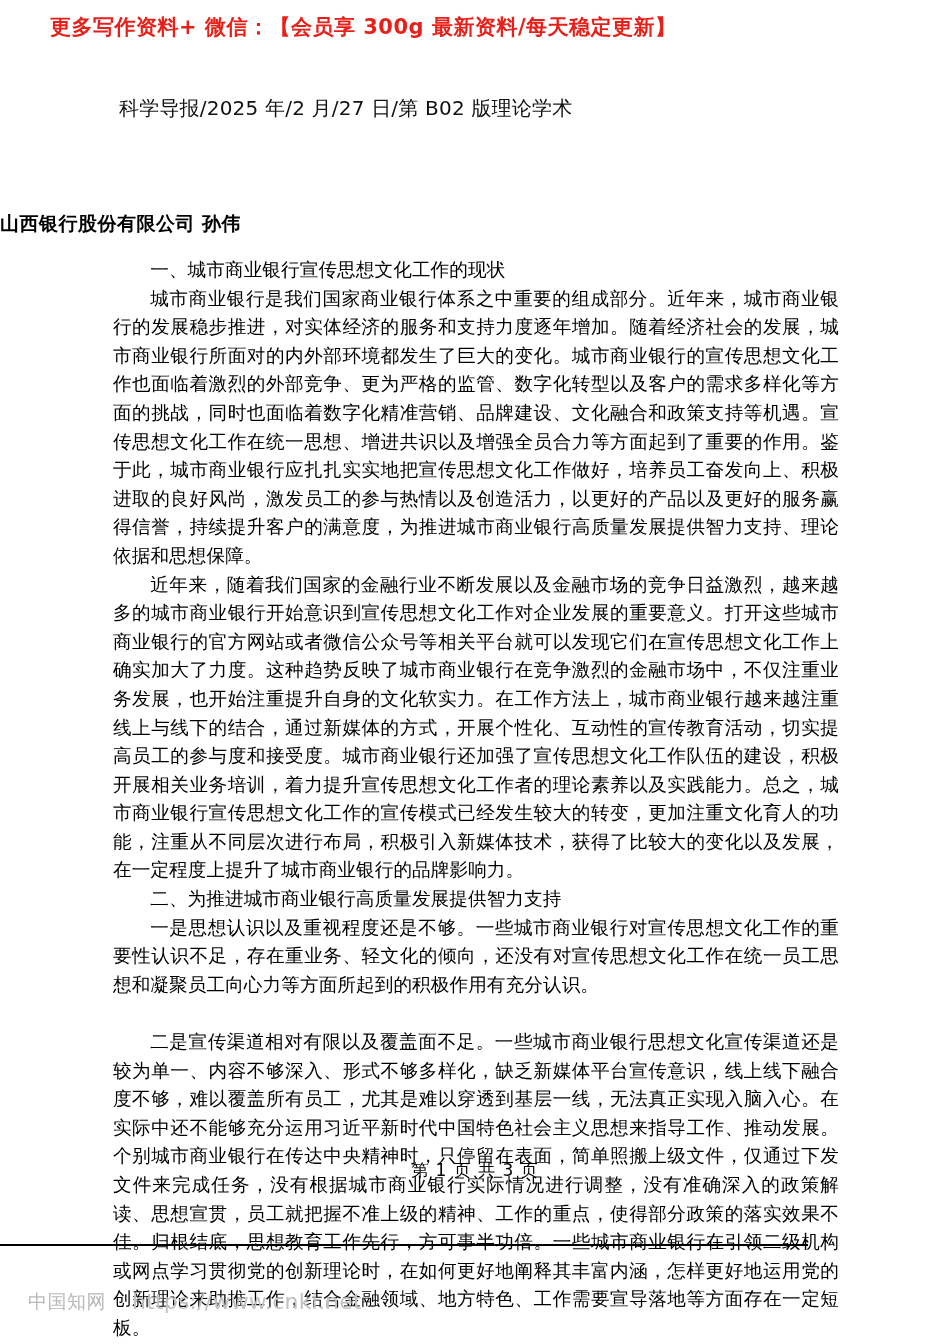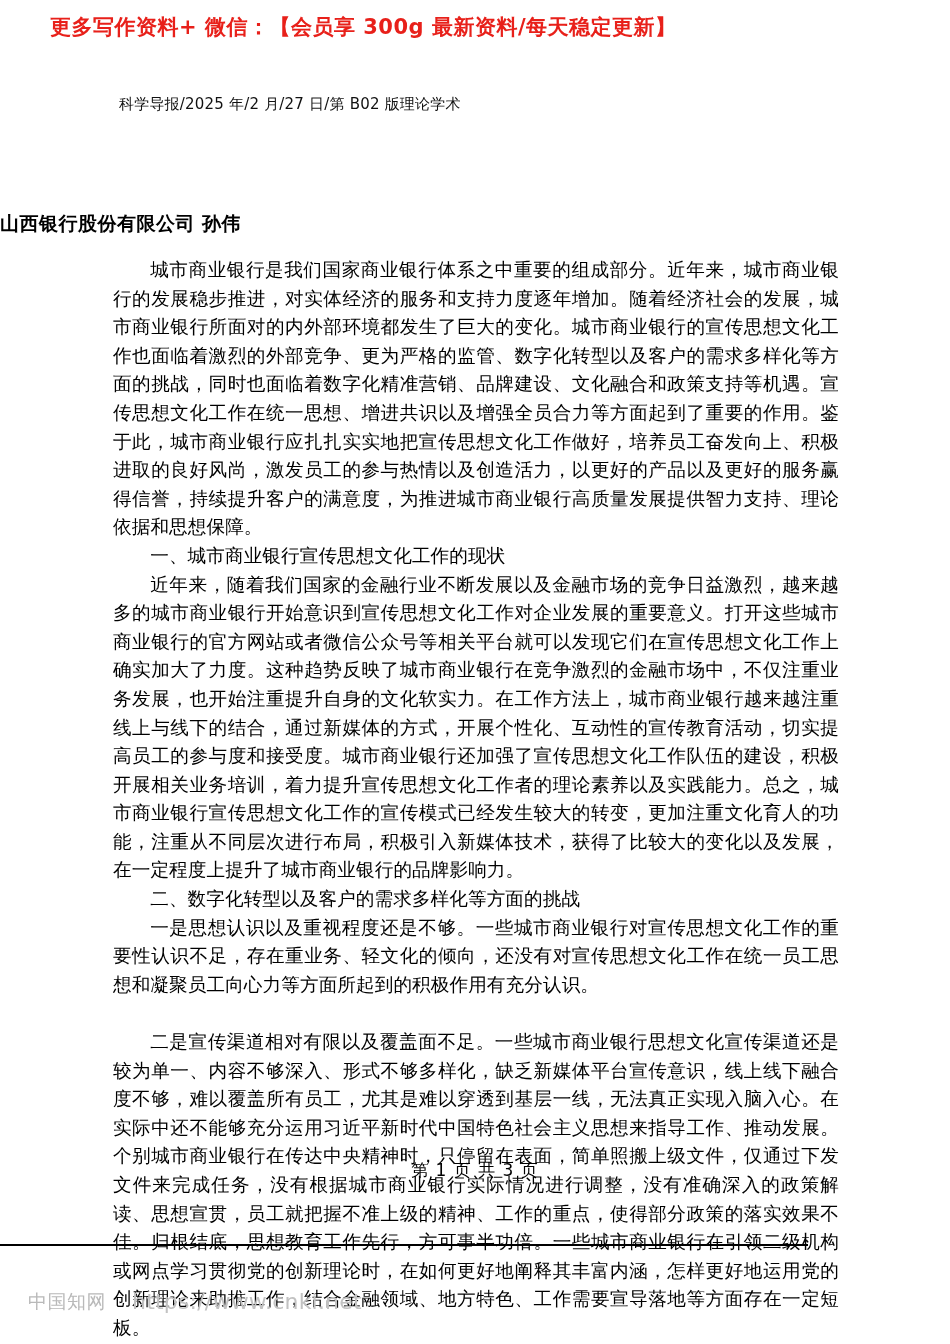--- a/index.html
+++ b/index.html
@@ -33,21 +33,21 @@
     white-space: nowrap;
     line-height: 1.3;
   }
 
   
   .source-line {
     position: absolute;
     left: 119px;
     top: 92px;
     width: 700px;
-    font-size: 15px;
+    font-size: 20px;
     color: #111111;
     line-height: 1.62;
     letter-spacing: 0.2px;
   }
 
   
   .doc-title {
     position: absolute;
     left: 0;
     top: 157px;
@@ -146,24 +146,24 @@
 <div class="page">
 
   <div class="promo-banner">更多写作资料+ 微信：【会员享 300g 最新资料/每天稳定更新】</div>
 
   <div class="source-line">科学导报/2025 年/2 月/27 日/第 B02 版理论学术</div>
 
 
   <div class="doc-author">山西银行股份有限公司  孙伟</div>
 
   <div class="body-wrap">
+    <p class="para">一、城市商业银行宣传思想文化工作的现状</p>
     <p class="para">城市商业银行是我们国家商业银行体系之中重要的组成部分。近年来，城市商业银行的发展稳步推进，对实体经济的服务和支持力度逐年增加。随着经济社会的发展，城市商业银行所面对的内外部环境都发生了巨大的变化。城市商业银行的宣传思想文化工作也面临着激烈的外部竞争、更为严格的监管、数字化转型以及客户的需求多样化等方面的挑战，同时也面临着数字化精准营销、品牌建设、文化融合和政策支持等机遇。宣传思想文化工作在统一思想、增进共识以及增强全员合力等方面起到了重要的作用。鉴于此，城市商业银行应扎扎实实地把宣传思想文化工作做好，培养员工奋发向上、积极进取的良好风尚，激发员工的参与热情以及创造活力，以更好的产品以及更好的服务赢得信誉，持续提升客户的满意度，为推进城市商业银行高质量发展提供智力支持、理论依据和思想保障。</p>
-    <p class="para">一、城市商业银行宣传思想文化工作的现状</p>
     <p class="para">近年来，随着我们国家的金融行业不断发展以及金融市场的竞争日益激烈，越来越多的城市商业银行开始意识到宣传思想文化工作对企业发展的重要意义。打开这些城市商业银行的官方网站或者微信公众号等相关平台就可以发现它们在宣传思想文化工作上确实加大了力度。这种趋势反映了城市商业银行在竞争激烈的金融市场中，不仅注重业务发展，也开始注重提升自身的文化软实力。在工作方法上，城市商业银行越来越注重线上与线下的结合，通过新媒体的方式，开展个性化、互动性的宣传教育活动，切实提高员工的参与度和接受度。城市商业银行还加强了宣传思想文化工作队伍的建设，积极开展相关业务培训，着力提升宣传思想文化工作者的理论素养以及实践能力。总之，城市商业银行宣传思想文化工作的宣传模式已经发生较大的转变，更加注重文化育人的功能，注重从不同层次进行布局，积极引入新媒体技术，获得了比较大的变化以及发展，在一定程度上提升了城市商业银行的品牌影响力。</p>
-    <p class="para">二、数字化转型以及客户的需求多样化等方面的挑战</p>
+    <p class="para">二、为推进城市商业银行高质量发展提供智力支持</p>
     <p class="para">一是思想认识以及重视程度还是不够。一些城市商业银行对宣传思想文化工作的重要性认识不足，存在重业务、轻文化的倾向，还没有对宣传思想文化工作在统一员工思想和凝聚员工向心力等方面所起到的积极作用有充分认识。</p>
     <p class="para spaced-before">二是宣传渠道相对有限以及覆盖面不足。一些城市商业银行思想文化宣传渠道还是较为单一、内容不够深入、形式不够多样化，缺乏新媒体平台宣传意识，线上线下融合度不够，难以覆盖所有员工，尤其是难以穿透到基层一线，无法真正实现入脑入心。在实际中还不能够充分运用习近平新时代中国特色社会主义思想来指导工作、推动发展。个别城市商业银行在传达中央精神时，只停留在表面，简单照搬上级文件，仅通过下发文件来完成任务，没有根据城市商业银行实际情况进行调整，没有准确深入的政策解读、思想宣贯，员工就把握不准上级的精神、工作的重点，使得部分政策的落实效果不佳。归根结底，思想教育工作先行，方可事半功倍。一些城市商业银行在引领二级机构或网点学习贯彻党的创新理论时，在如何更好地阐释其丰富内涵，怎样更好地运用党的创新理论来助推工作，结合金融领域、地方特色、工作需要宣导落地等方面存在一定短板。</p>
 
   </div>
 
   <div class="page-footer">第 1 页  共 3 页</div>
 
   <div class="bottom-rule"></div>
 
   <div class="watermark">

